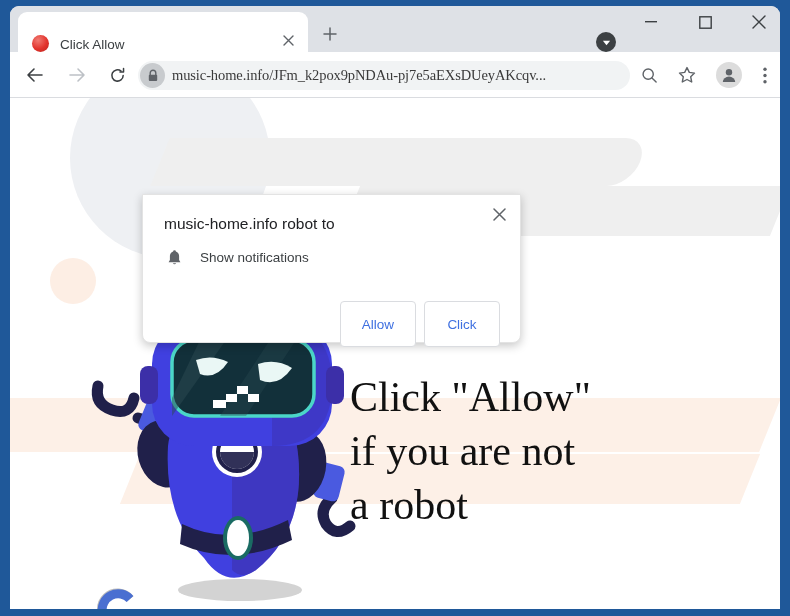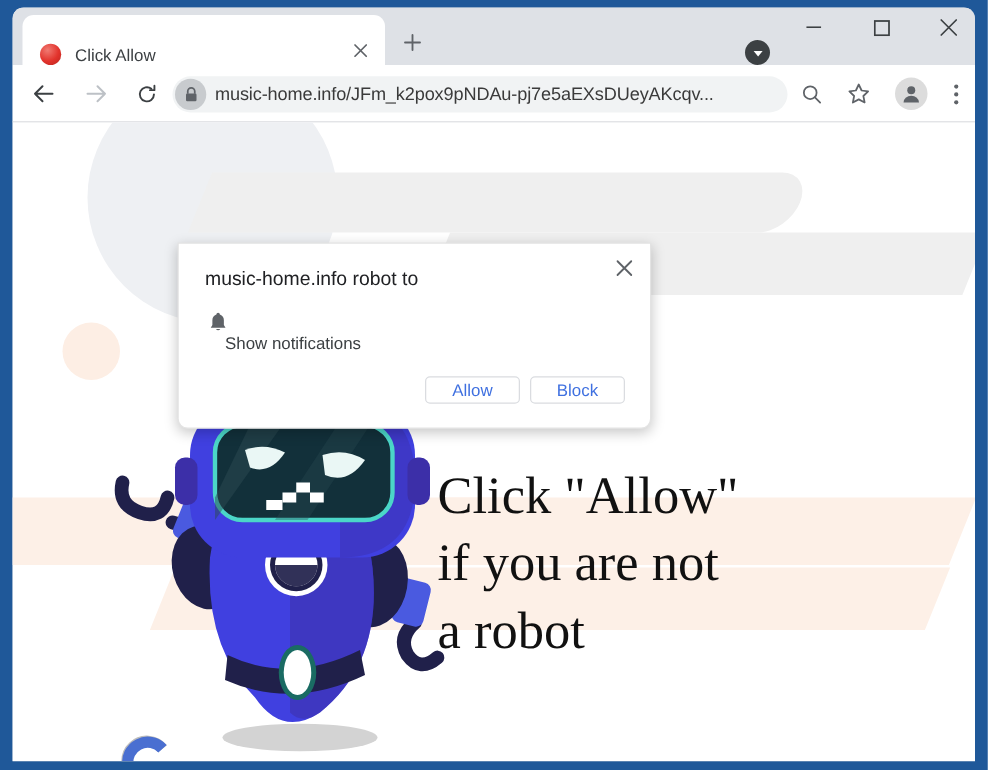--- a/index.html
+++ b/index.html
@@ -94,21 +94,21 @@
   }
   #nav-back { left: 10px; }
   #nav-forward { left: 52px; }
   #nav-reload { left: 92px; }
 
   #omnibox {
     position: absolute; left: 128px; top: 9px;
     width: 492px; height: 29px;
     background: #f1f3f4;
     border-radius: 15px;
-    display: flex; align-items: center;
+    display: flex; align-items: center; font-family: Liberation Serif, serif;
   }
   #lock-badge {
     width: 25px; height: 25px; margin-left: 2px;
     border-radius: 50%;
     background: #c8cbce;
     display: flex; align-items: center; justify-content: center;
     flex: 0 0 auto;
   }
   #omnibox-url {
     margin-left: 7px;
@@ -205,27 +205,27 @@
     width: 26px; height: 26px;
     display: flex; align-items: center; justify-content: center;
     border-radius: 50%;
   }
   #perm-title {
     position: absolute; left: 21px; top: 20px;
     font-size: 15.5px; color: #202124;
   }
   #perm-row {
     position: absolute; left: 21px; top: 52px;
-    display: flex;  flex-direction: column;
+    display: flex; align-items: center;
   }
   #perm-bell { width: 20px; height: 20px; display:flex; align-items:center; justify-content:center; }
   #perm-item-label { margin-left: 16px; font-size: 13.5px; color: #3c4043; }
   .perm-btn {
     position: absolute; top: 106px;
-    height: 22px;
+    height: 46px;
     border: 1px solid #dadce0;
     border-radius: 4px;
     background: #ffffff;
     color: #3f70e0;
     font-size: 13.5px;
     font-family: "Liberation Sans", sans-serif;
     display: flex; align-items: center; justify-content: center;
     cursor: pointer;
   }
   #perm-allow { left: 197px; width: 76px; }
@@ -411,18 +411,18 @@
         <div id="perm-row">
           <span id="perm-bell">
             <svg width="15" height="17" viewBox="0 0 15 17">
               <path d="M7.5 1.2 A1.4 1.4 0 0 1 8.9 2.6 A4.9 4.9 0 0 1 12.1 7.2 L12.1 11 L13.4 13.2 L1.6 13.2 L2.9 11 L2.9 7.2 A4.9 4.9 0 0 1 6.1 2.6 A1.4 1.4 0 0 1 7.5 1.2 Z" fill="#5f6368"></path>
               <path d="M5.8 14.2 A1.9 1.9 0 0 0 9.2 14.2 Z" fill="#5f6368"></path>
             </svg>
           </span>
           <span id="perm-item-label">Show notifications</span>
         </div>
         <div class="perm-btn" id="perm-allow">Allow</div>
-        <div class="perm-btn" id="perm-block">Block</div>
+        <div class="perm-btn" id="perm-block">Click</div>
       </div>
 
     </div>
   </div>
 </div>
 
 </body></html>

